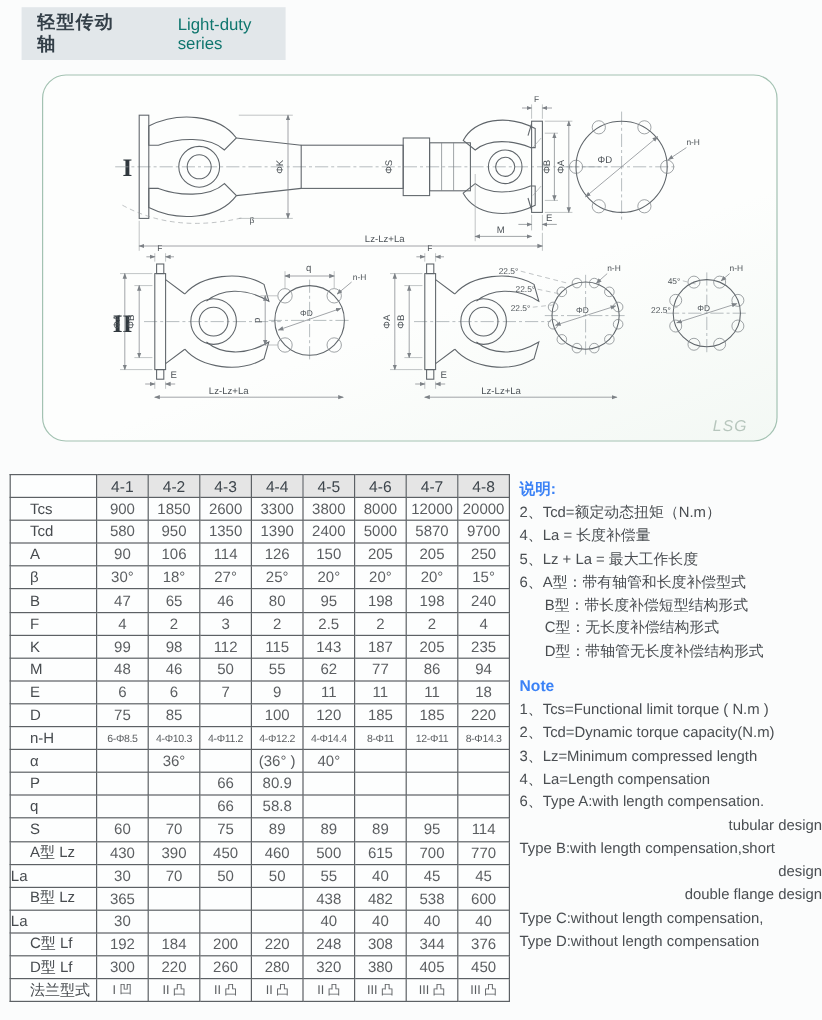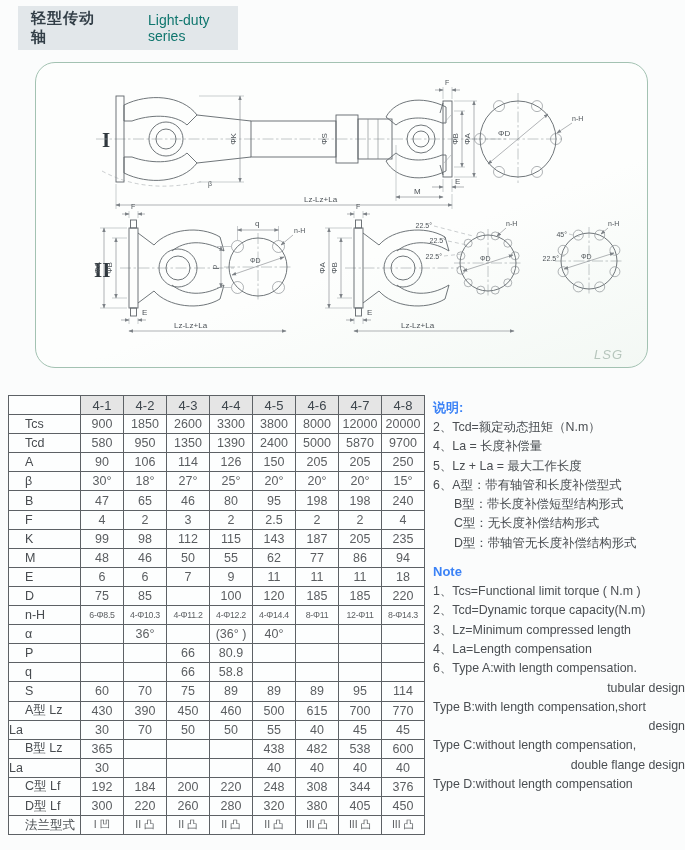--- a/index.html
+++ b/index.html
@@ -582,18 +582,18 @@
     <div class="note-heading">Note</div>
     <div>
         <div class="note-line">1、Tcs=Functional limit torque ( N.m )</div>
         <div class="note-line">2、Tcd=Dynamic torque capacity(N.m)</div>
         <div class="note-line">3、Lz=Minimum compressed length</div>
         <div class="note-line">4、La=Length compensation</div>
         <div class="note-line">6、Type A:with length compensation.</div>
         <div class="note-line ind2">tubular design</div>
         <div class="note-line">Type B:with length compensation,short</div>
         <div class="note-line ind2">design</div>
+        <div class="note-line ind2">double flange design</div>
         <div class="note-line">Type C:without length compensation,</div>
-        <div class="note-line ind2">double flange design</div>
         <div class="note-line">Type D:without length compensation</div>
       </div>
   </div>
 </div>
 
 </body></html>

